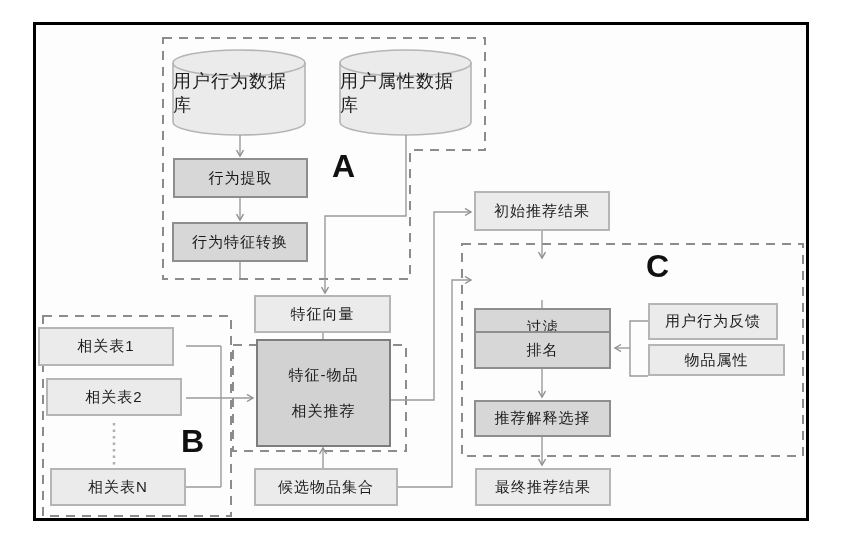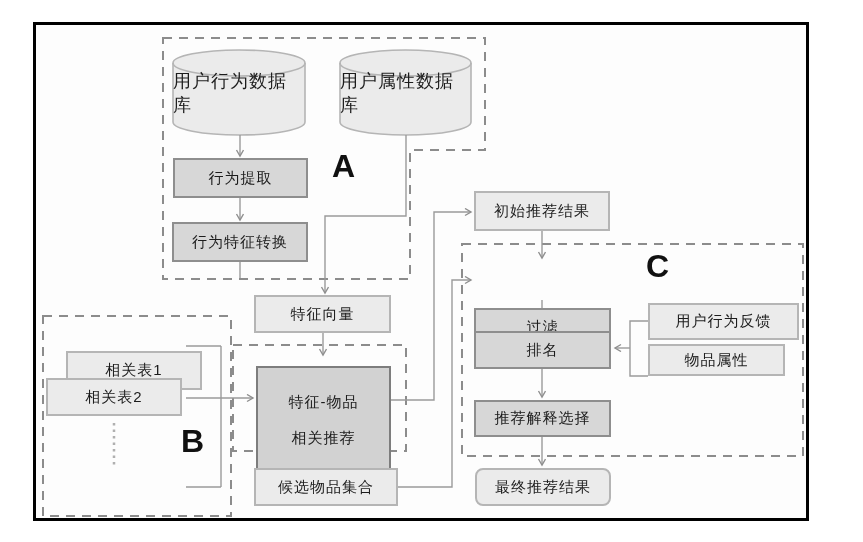--- a/index.html
+++ b/index.html
@@ -76,33 +76,34 @@
     <div class="region-label" style="left:145px;top:398px;">B</div>
     <div class="region-label" style="left:610px;top:223px;">C</div>
 
     <div class="cyl-label" style="left:137px;top:53px;width:132px;height:30px;">用户行为数据库</div>
     <div class="cyl-label" style="left:304px;top:53px;width:131px;height:30px;">用户属性数据库</div>
 
     <div class="node dark" style="left:136px;top:197px;width:136px;height:40px;">行为特征转换</div>
     <div class="node dark" style="left:137px;top:133px;width:135px;height:40px;">行为提取</div>
     <div class="node light" style="left:218px;top:270px;width:137px;height:38px;">特征向量</div>
 
-    <div class="node dark2" style="left:220px;top:341px;width:135px;height:108px;gap:17px;">
+    <div class="node dark2" style="left:220px;top:314px;width:135px;height:108px;gap:17px;">
       <span>特征-物品</span>
       <span>相关推荐</span>
     </div>
 
     <div class="node light" style="left:218px;top:443px;width:144px;height:38px;">候选物品集合</div>
 
-    <div class="node light" style="left:30px;top:302px;width:136px;height:39px;margin-top:24px;">相关表1</div>
+    <div class="node light" style="left:2px;top:302px;width:136px;height:39px;">相关表1</div>
     <div class="node light" style="left:10px;top:353px;width:136px;height:38px;">相关表2</div>
+    <div class="node light" style="left:14px;top:443px;width:136px;height:38px;">相关表N</div>
 
     <div class="node light" style="left:438px;top:166px;width:136px;height:40px;">初始推荐结果</div>
     <div class="node dark" style="left:438px;top:236px;width:137px;height:39px;margin-top:47px;">过滤</div>
     <div class="node dark" style="left:438px;top:306px;width:137px;height:38px;">排名</div>
     <div class="node dark" style="left:438px;top:375px;width:137px;height:37px;">推荐解释选择</div>
-    <div class="node light" style="left:439px;top:443px;width:136px;height:38px;border-radius:8px;">最终推荐结果</div>
+    <div class="node light" style="left:439px;top:443px;width:136px;height:38px;">最终推荐结果</div>
 
-    <div class="node light" style="left:612px;top:278px;width:151px;height:37px;">用户行为反馈</div>
+    <div class="node light" style="left:612px;top:278px;width:130px;height:37px;">用户行为反馈</div>
     <div class="node light" style="left:612px;top:319px;width:137px;height:32px;">物品属性</div>
 
   </div>
 </div>
 
 </body></html>

